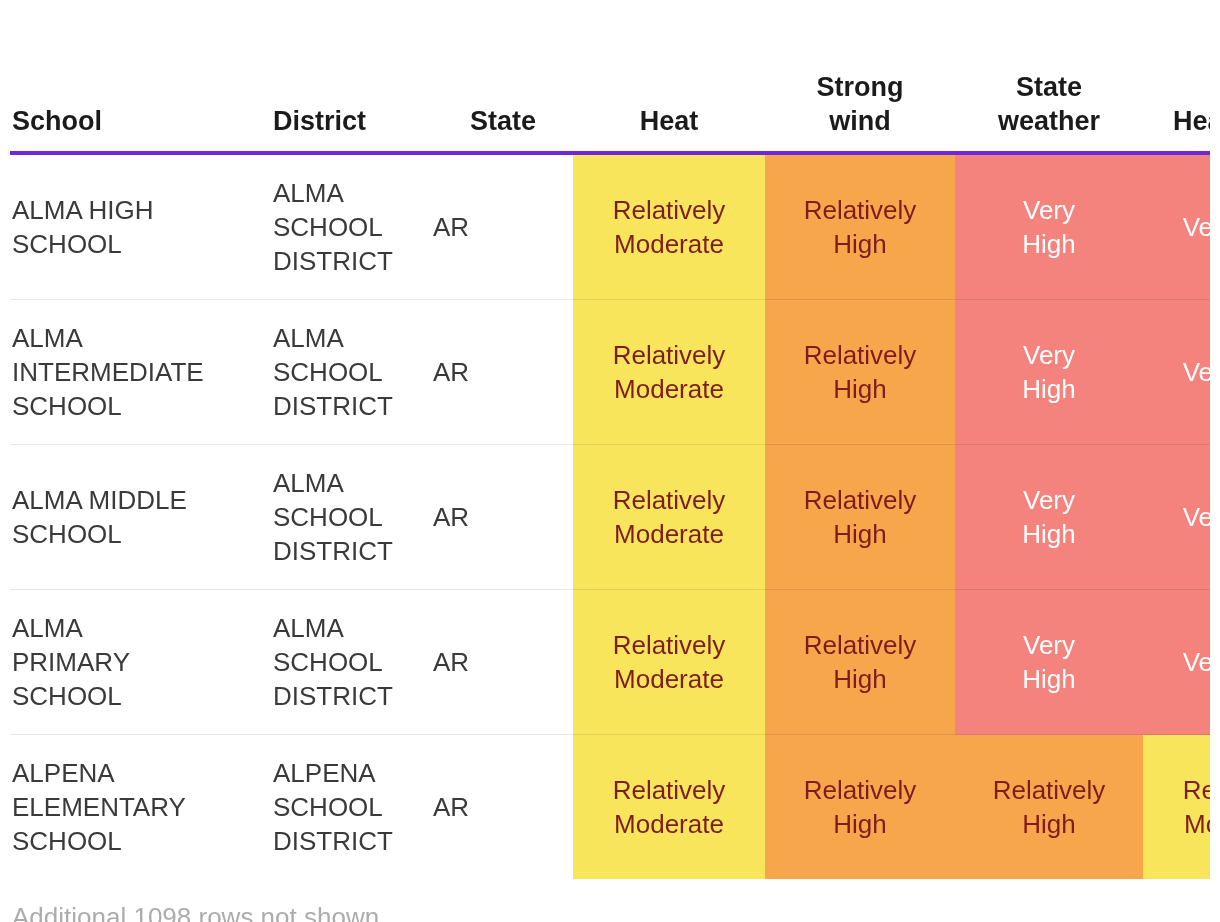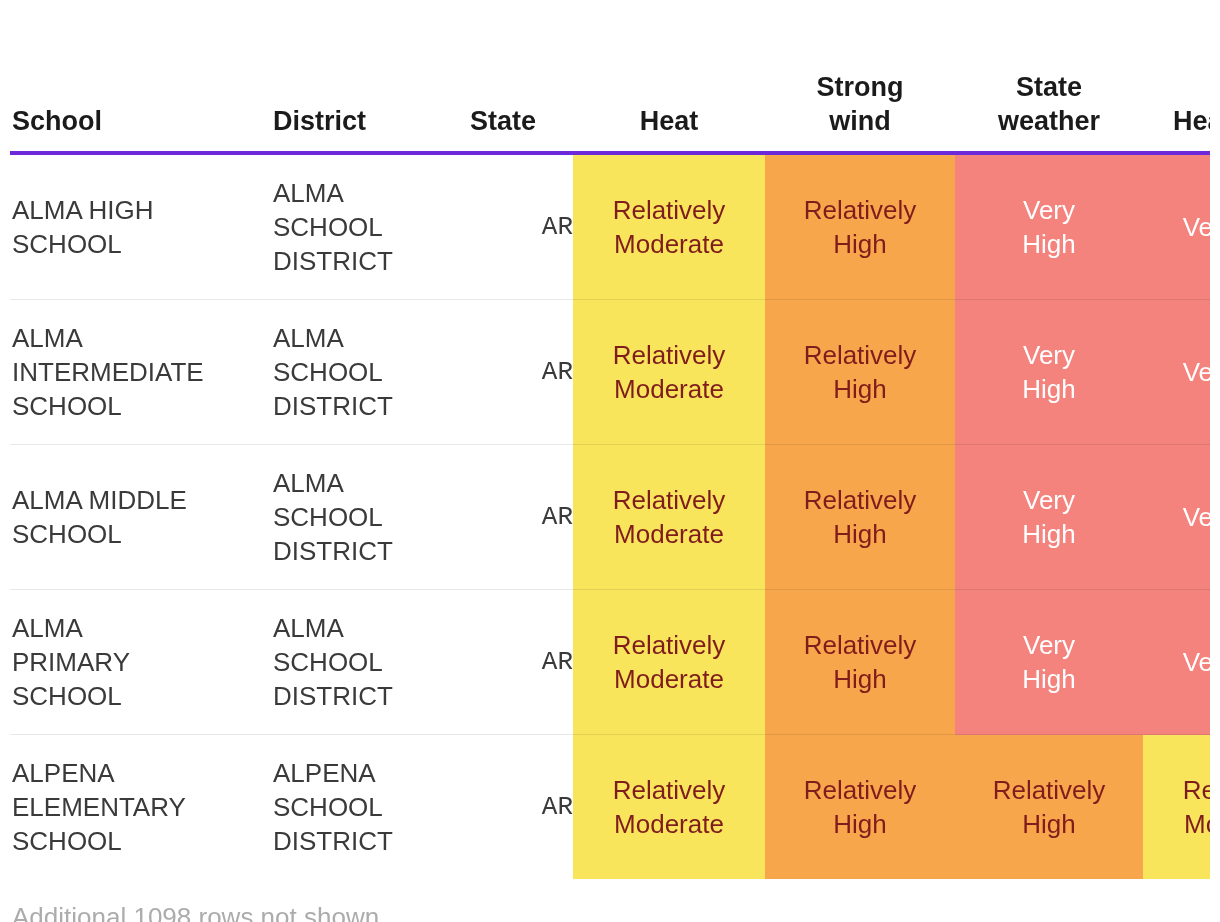--- a/index.html
+++ b/index.html
@@ -45,21 +45,21 @@
     vertical-align: middle;
     border-bottom: 1px solid rgba(0,0,0,0.09);
     font-size: 26px;
     line-height: 34px;
     color: #3a3a3a;
     white-space: pre-line;
     padding: 0;
   }
   tr:last-child td { border-bottom: none; }
   td.left { text-align: left; }
-  td.center { text-align: right; font-family: Liberation Mono, monospace; }
+  td.center { text-align: left; }
   td.col-school { padding-left: 2px; padding-right: 10px; }
   td.col-district { padding-right: 10px; }
   td.rating {
     text-align: center;
     padding: 0 8px;
     color: #7f1d1d;
   }
   td.rating.moderate  { background: var(--c-moderate); }
   td.rating.high      { background: var(--c-high); }
   td.rating.very-high { background: var(--c-very-high); color: #ffffff; }

